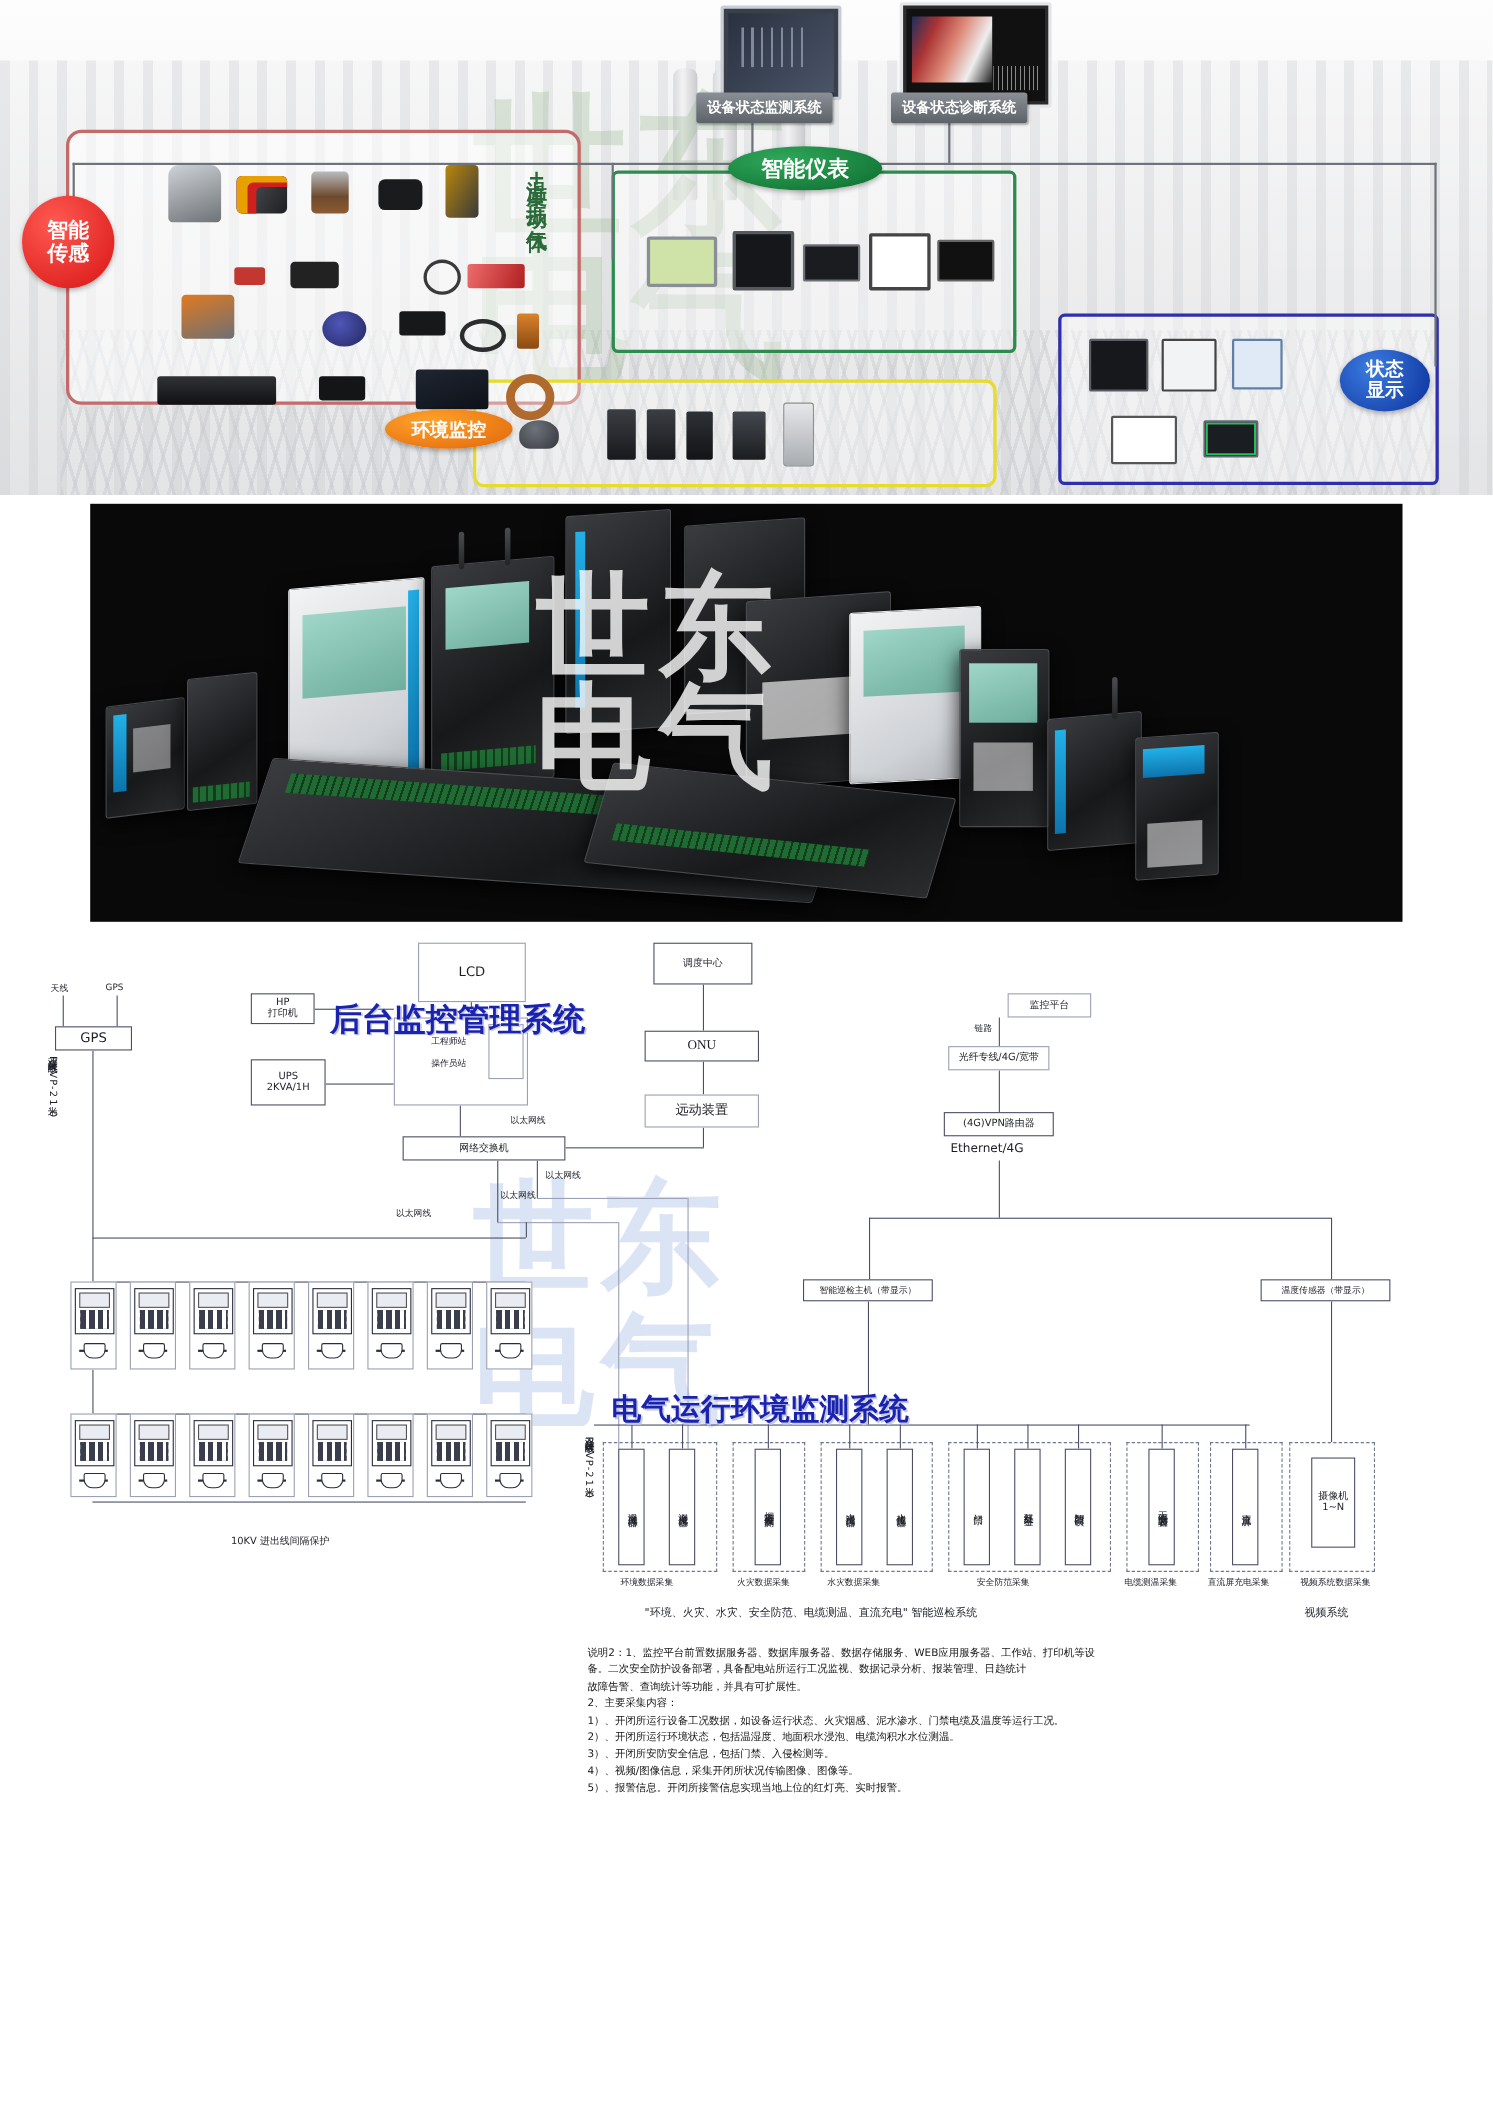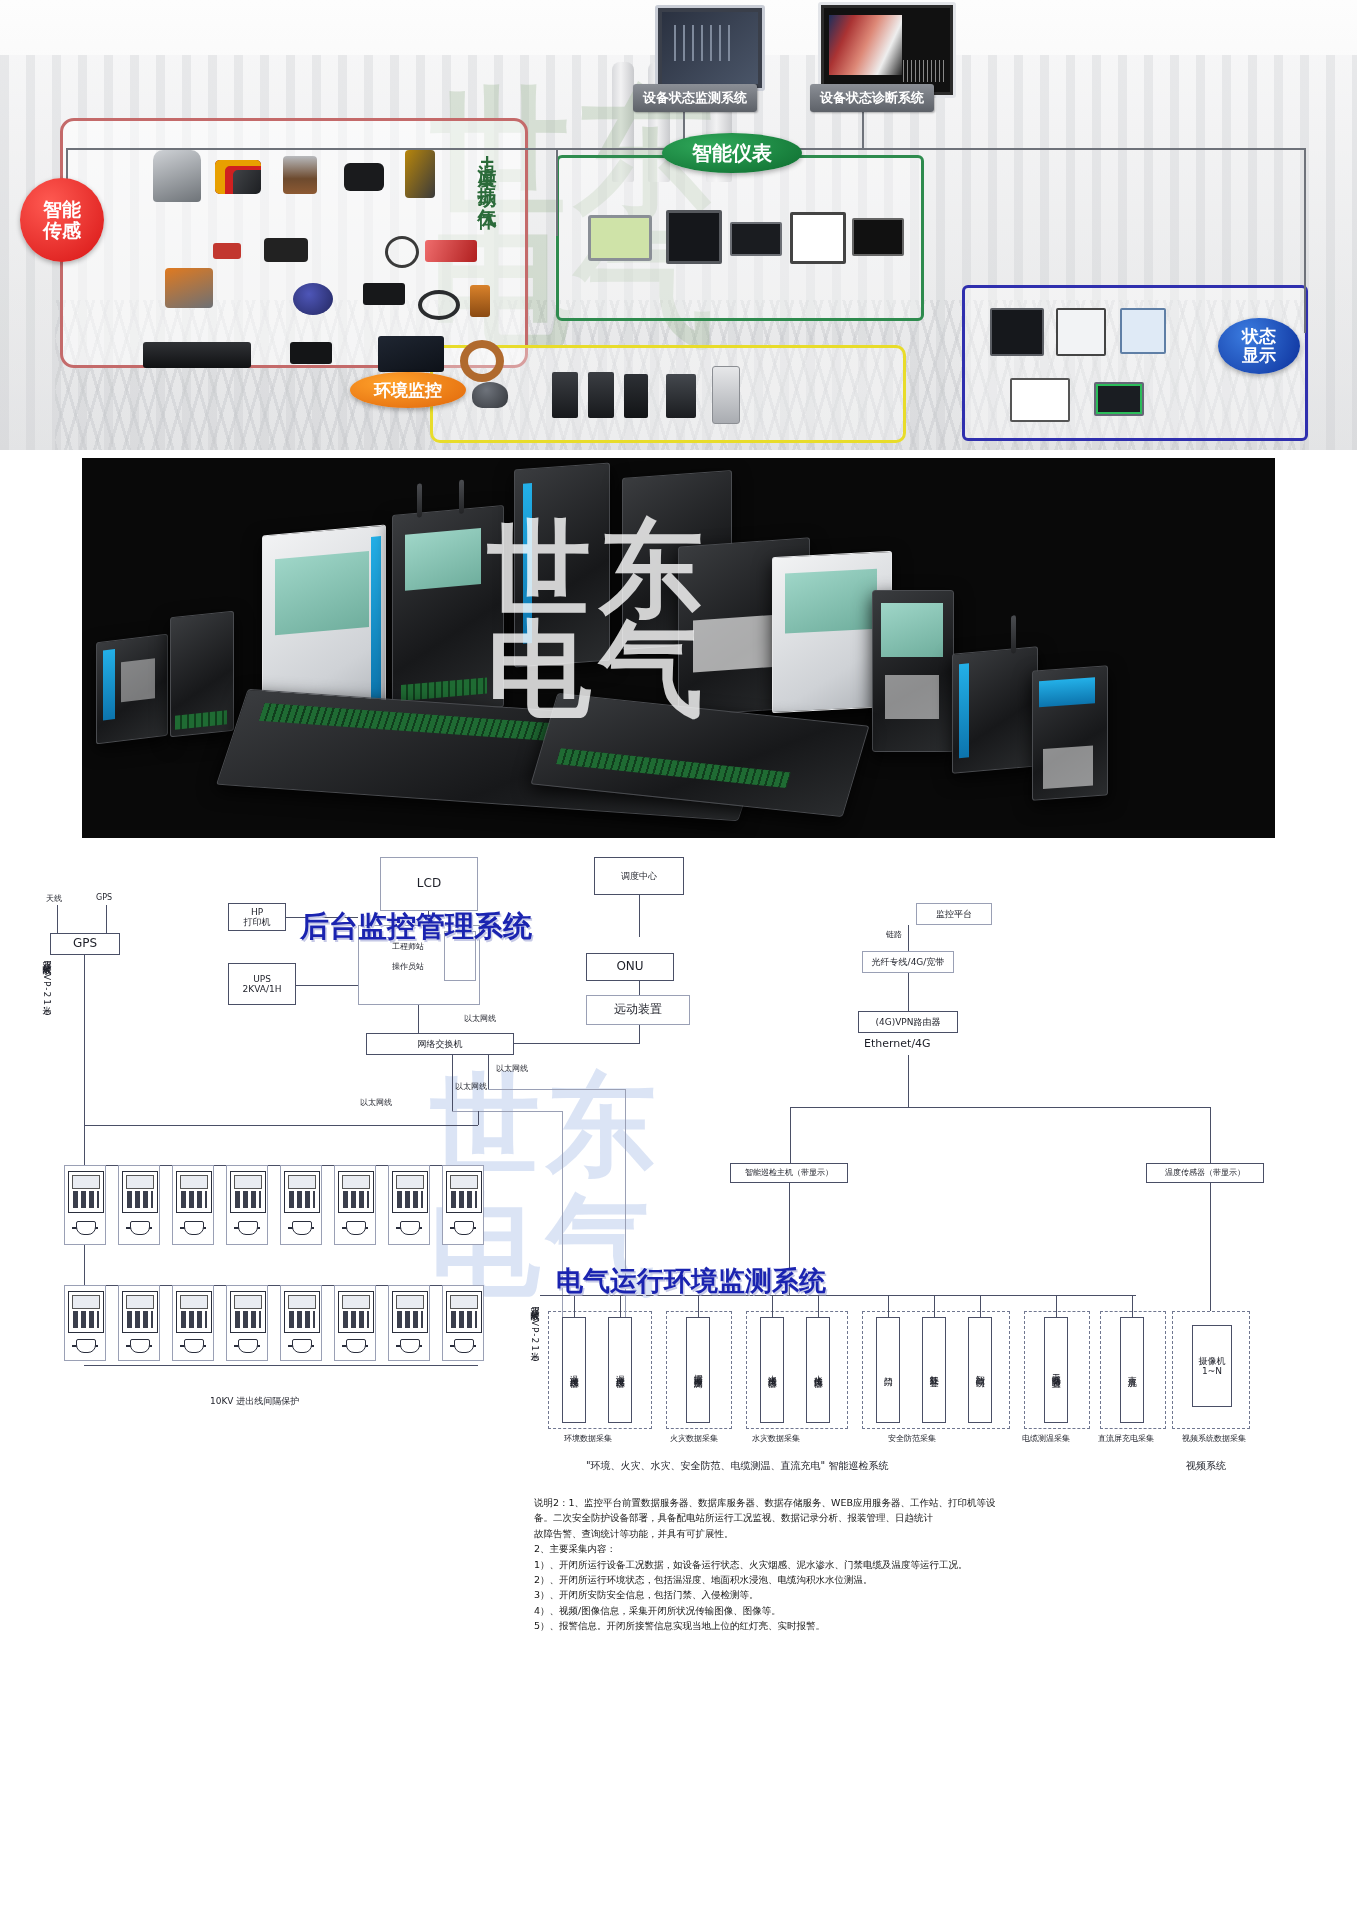--- a/index.html
+++ b/index.html
@@ -297,21 +297,21 @@
   <div class="ln" style="left:449px;top:108px;width:22px;height:1px;background:#9aa0b5;"></div>
   <div class="ln" style="left:449px;top:120px;width:22px;height:5px;background:#9aa0b5;"></div>
 
   <div class="ln" style="left:418px;top:160px;width:1px;height:28px;"></div>
   <div class="cap" style="left:464px;top:168px;">以太网线</div>
 
   <div class="nbox" style="left:366px;top:188px;width:148px;height:22px;">网络交换机</div>
 
   <div class="nbox" style="left:594px;top:12px;width:90px;height:38px;">调度中心</div>
   <div class="ln" style="left:639px;top:50px;width:1px;height:42px;"></div>
-  <div class="nbox big" style="left:586px;top:108px;width:88px;height:28px;">ONU</div>
+  <div class="nbox big" style="left:586px;top:92px;width:104px;height:28px;font-family:Liberation Serif, serif;">ONU</div>
   <div class="ln" style="left:639px;top:120px;width:1px;height:30px;"></div>
   <div class="nbox lt big" style="left:586px;top:150px;width:104px;height:30px;">远动装置</div>
   <div class="ln" style="left:639px;top:180px;width:1px;height:18px;"></div>
   <div class="ln" style="left:514px;top:198px;width:126px;height:1px;"></div>
 
   <div class="ln" style="left:452px;top:210px;width:1px;height:56px;"></div>
   <div class="ln" style="left:488px;top:210px;width:1px;height:34px;"></div>
   <div class="cap" style="left:496px;top:218px;">以太网线</div>
   <div class="cap" style="left:455px;top:236px;">以太网线</div>
   <div class="cap" style="left:360px;top:252px;">以太网线</div>

